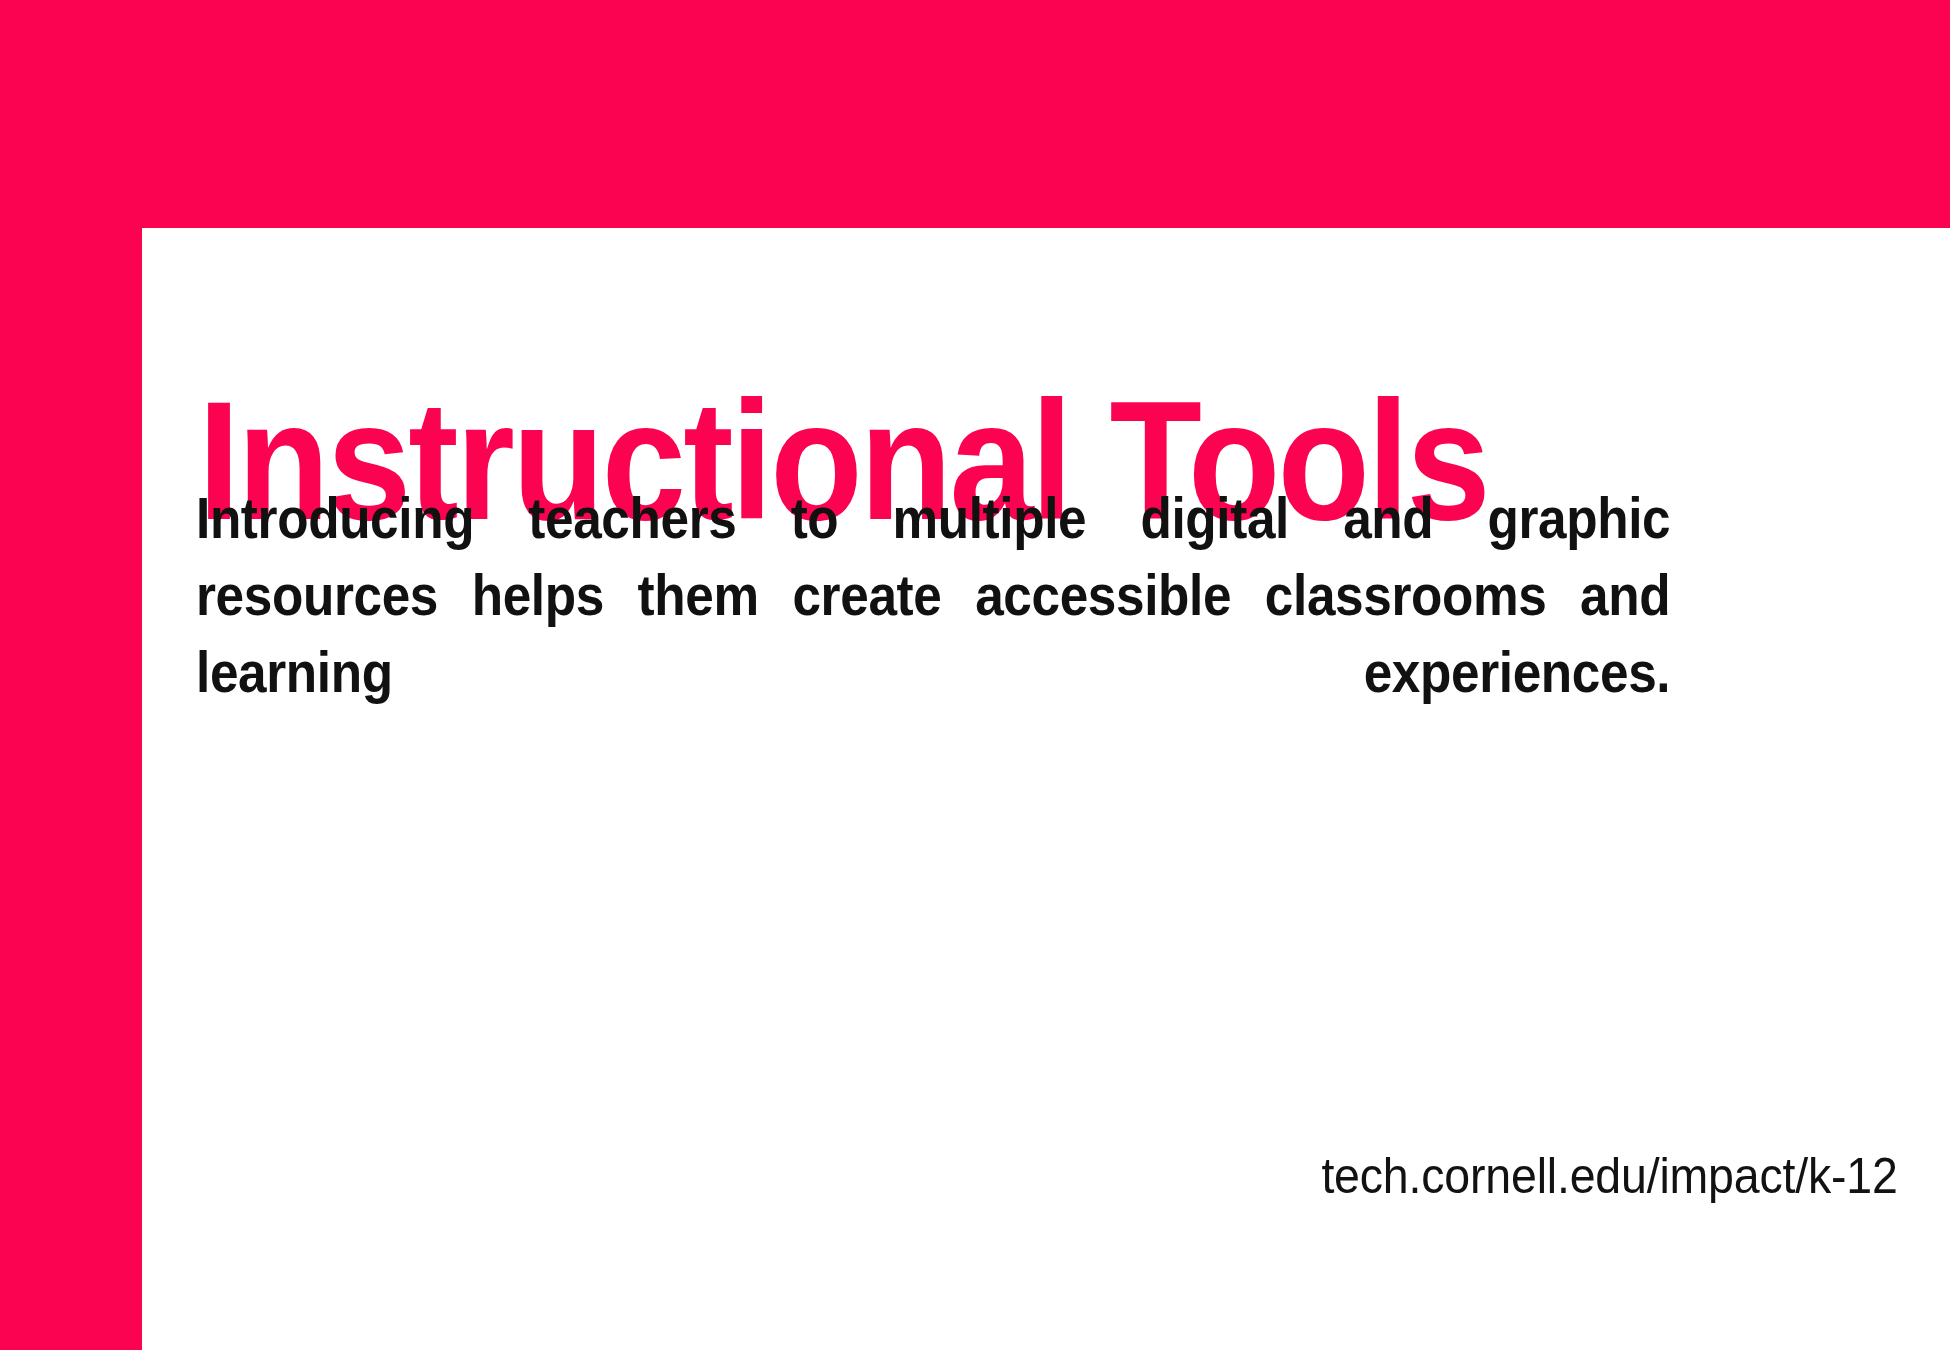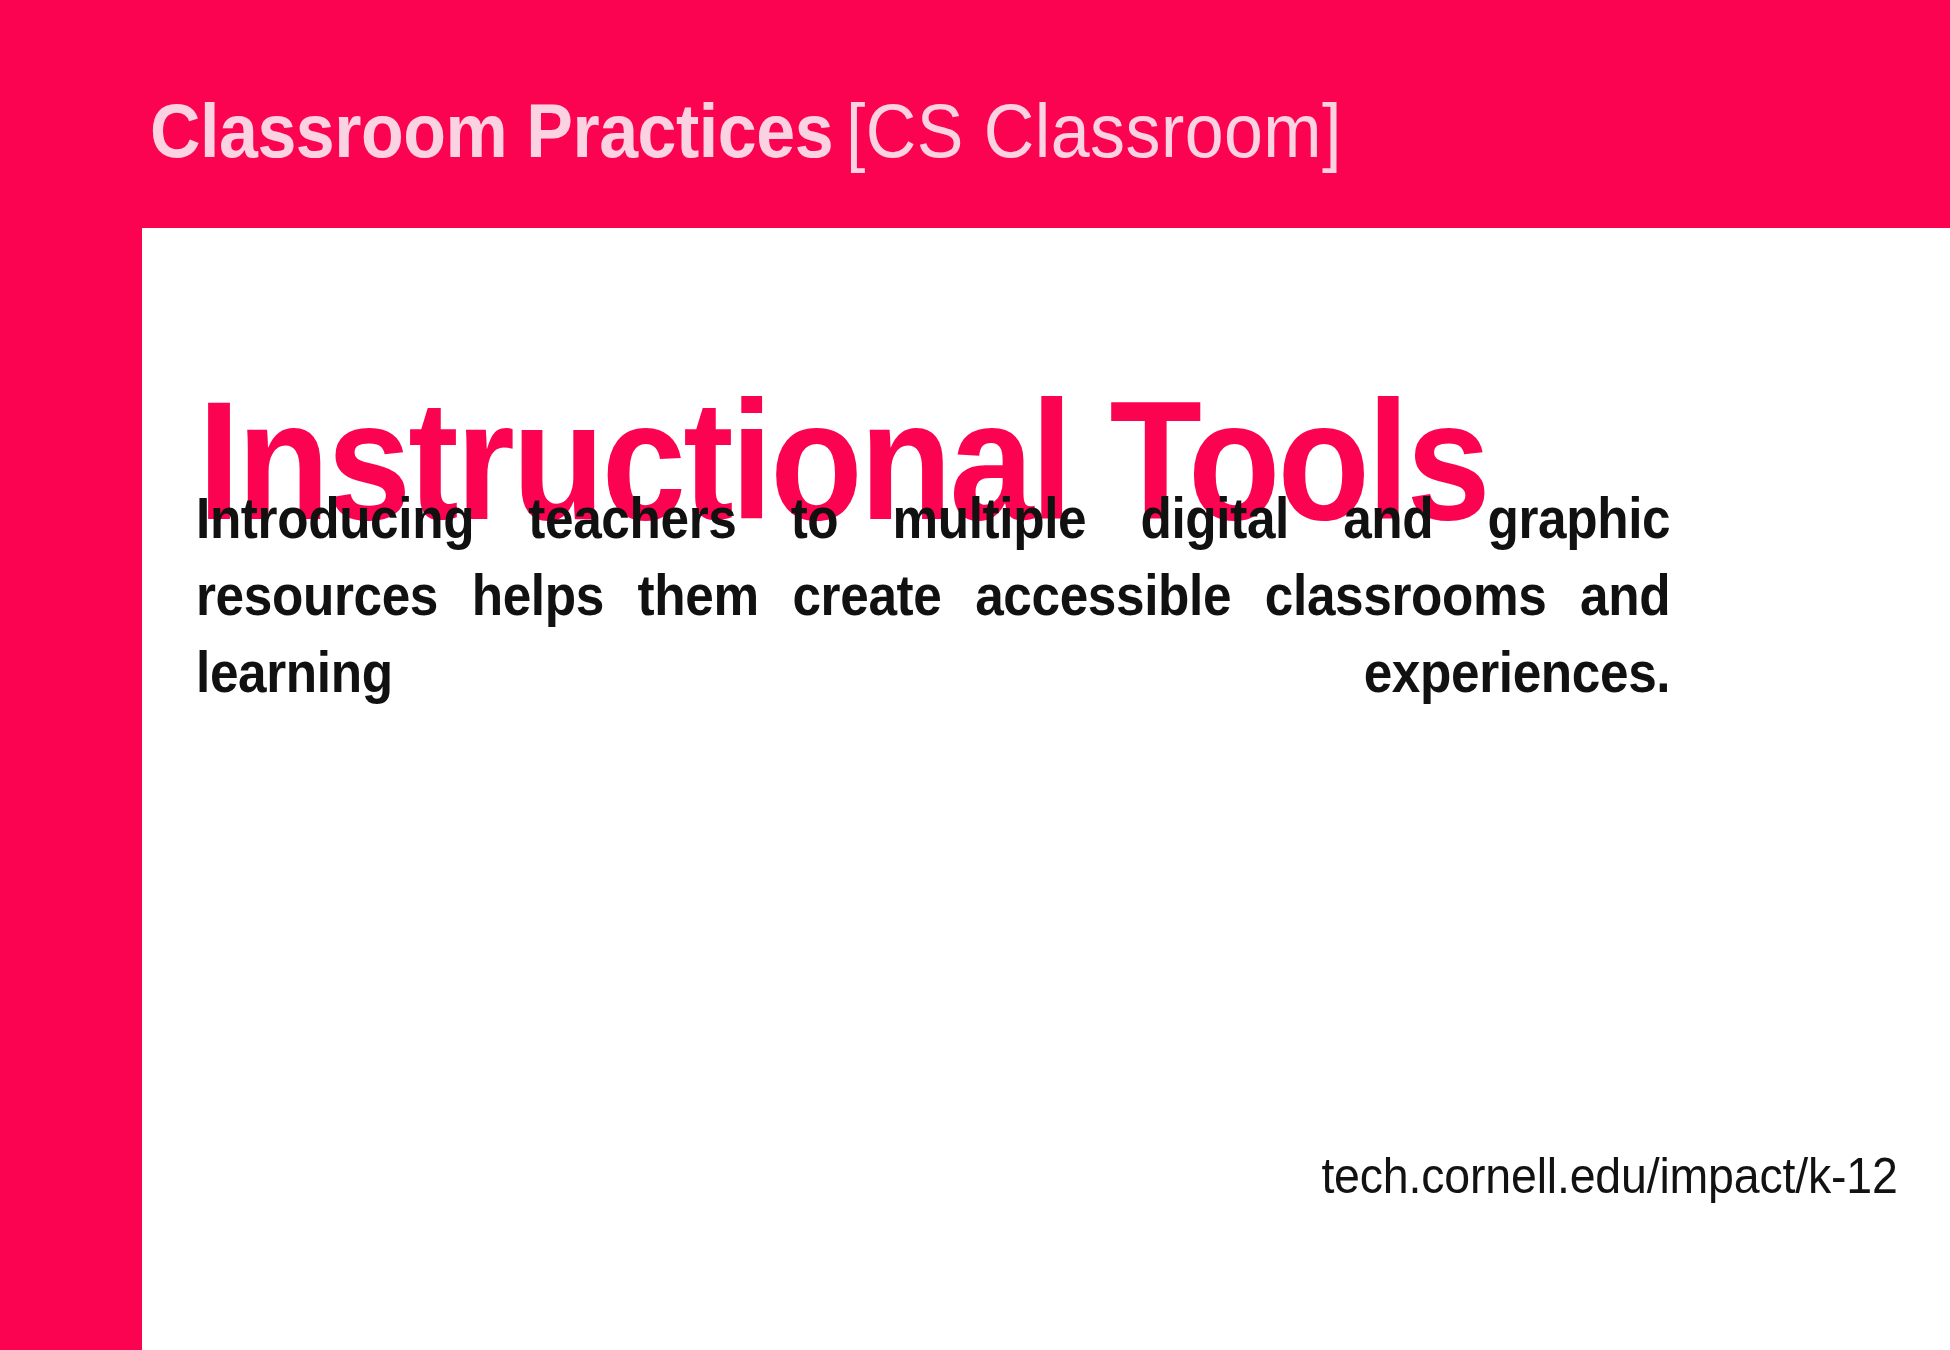--- a/index.html
+++ b/index.html
@@ -117,25 +117,20 @@
     font-family: "Liberation Sans Narrow", "Liberation Sans", sans-serif;
     transform: scaleX(0.93);
     transform-origin: right bottom;
   }
 </style>
 </head>
 <body>
 
 <div id="card">
 
-  <div id="header-band">
-    <div id="header-title">
-      <span class="strong">Classroom Practices</span><span class="light">[CS Classroom]</span>
-    </div>
-  </div>
 
   <div id="panel">
 
     <h1 id="main-title">Instructional Tools</h1>
 
     <p id="body-copy">Introducing teachers to multiple digital and graphic resources helps them create accessible classrooms and learning experiences.</p>
 
     <div id="footer-url">tech.cornell.edu/impact/k-12</div>
 
   </div>

